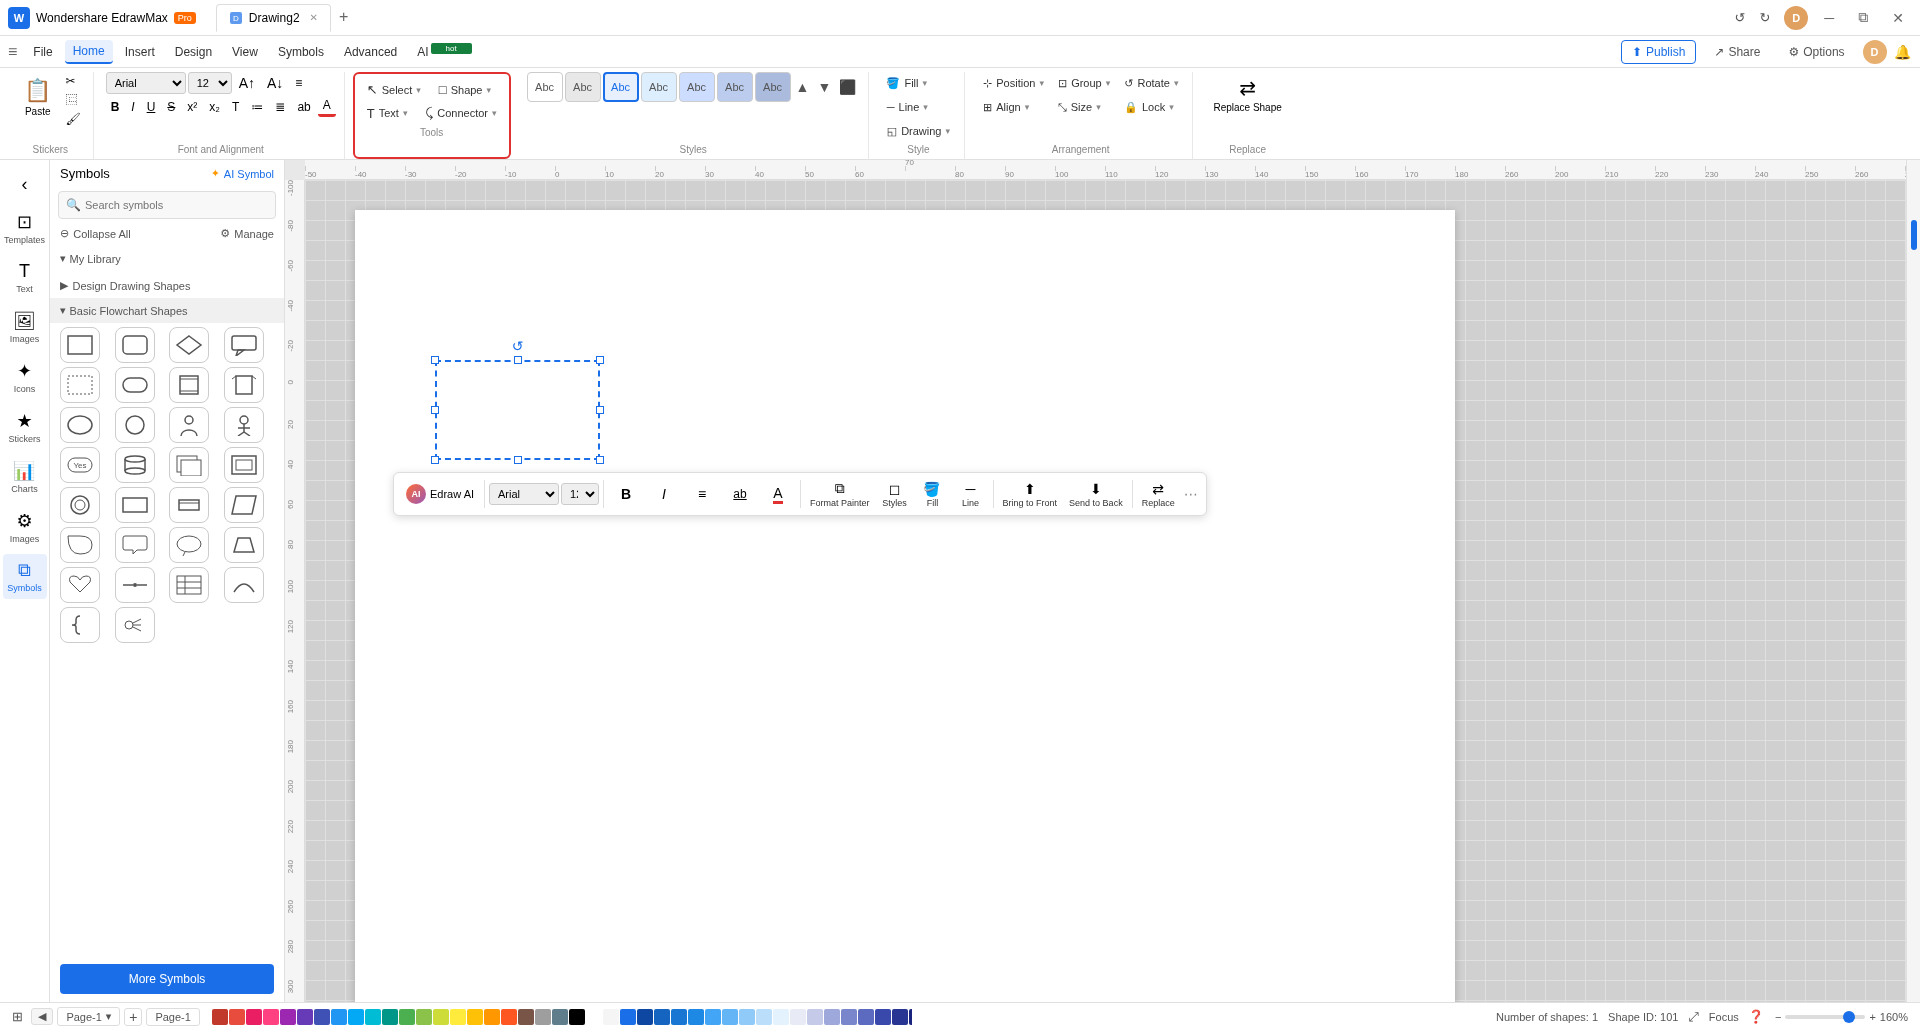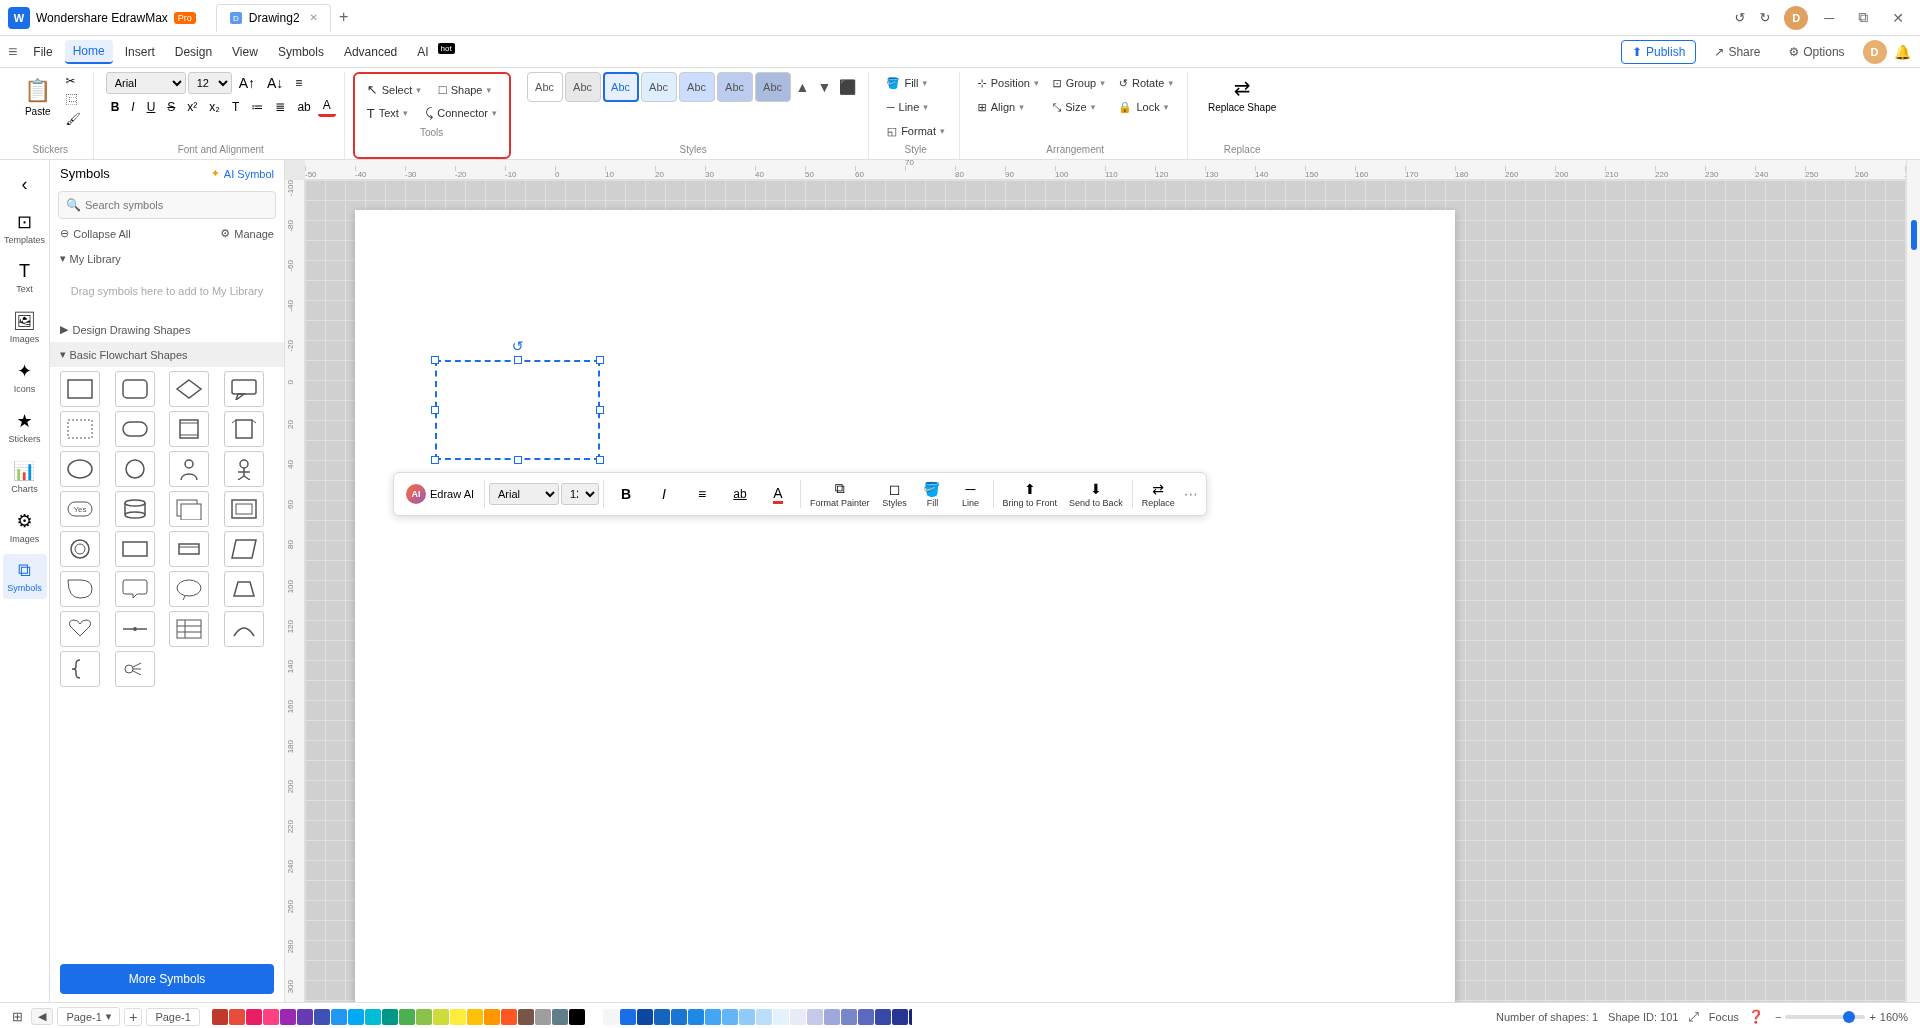--- a/index.html
+++ b/index.html
@@ -24,21 +24,21 @@
 
     
     .menu-bar {
       display: flex; align-items: center; background: #fff; height: 32px;
       border-bottom: 1px solid #e0e0e0; padding: 0 8px; gap: 4px;
     }
     .menu-collapse { font-size: 16px; color: #666; margin-right: 4px; cursor: pointer; }
     .menu-item { padding: 4px 8px; font-size: 12px; color: #333; cursor: pointer; border-radius: 4px; }
     .menu-item:hover, .menu-item.active { background: #e8f0fe; }
     .menu-item.active { color: #1a6fe8; border-bottom: 2px solid #1a6fe8; }
-    .hot-badge { background: #000000; color: white; font-size: 8px; padding: 1px 3px; border-radius: 2px; margin-left: 9px; vertical-align: super; }
+    .hot-badge { background: #15803d; color: white; font-size: 8px; padding: 1px 15px; border-radius: 2px; margin-left: 2px; vertical-align: super; }
     .menu-right { margin-left: auto; display: flex; align-items: center; gap: 8px; }
     .publish-btn { display: flex; align-items: center; gap: 4px; padding: 4px 10px; border: 1px solid #1a6fe8; color: #1a6fe8; border-radius: 4px; cursor: pointer; font-size: 12px; }
     .share-btn { display: flex; align-items: center; gap: 4px; padding: 4px 10px; color: #555; cursor: pointer; font-size: 12px; }
     .options-btn { display: flex; align-items: center; gap: 4px; padding: 4px 10px; color: #555; cursor: pointer; font-size: 12px; }
     .undo-redo { display: flex; gap: 2px; }
     .undo-redo span { padding: 3px 6px; cursor: pointer; color: #555; font-size: 13px; }
 
     
     .ribbon {
       background: #fff; border-bottom: 1px solid #e0e0e0;
@@ -104,21 +104,21 @@
     .search-wrapper { position: relative; }
     .search-icon-pos { position: absolute; left: 8px; top: 50%; transform: translateY(-50%); font-size: 12px; color: #999; }
     .collapse-manage { display: flex; align-items: center; justify-content: space-between; padding: 4px 10px; }
     .collapse-btn { display: flex; align-items: center; gap: 4px; font-size: 11px; cursor: pointer; color: #555; }
     .manage-btn { display: flex; align-items: center; gap: 4px; font-size: 11px; cursor: pointer; color: #555; }
     .my-library { padding: 4px 10px; }
     .my-library-header { display: flex; align-items: center; gap: 4px; font-size: 11px; color: #555; cursor: pointer; padding: 4px 0; }
     .my-library-empty { color: #aaa; font-size: 11px; text-align: center; padding: 16px 8px; }
     .section-header { display: flex; align-items: center; gap: 4px; font-size: 11px; color: #555; cursor: pointer; padding: 6px 10px; }
     .shapes-grid { display: grid; grid-template-columns: repeat(4, 1fr); gap: 4px; padding: 4px 10px; }
-    .shape-item { width: 40px; height: 36px; border: 1px solid #ccc; border-radius: 3px; display: flex; align-items: center; justify-content: center; cursor: pointer; background: #fff; }
+    .shape-item { width: 40px; height: 36px; border: 1px solid #ccc; border-radius: 8px; display: flex; align-items: center; justify-content: center; cursor: pointer; background: #fff; }
     .more-symbols-btn { margin: 8px 10px; padding: 8px; background: #1a6fe8; color: white; border: none; border-radius: 4px; width: calc(100% - 20px); cursor: pointer; font-size: 12px; }
 
     
     .left-icon-bar {
       width: 50px; background: #fff; border-right: 1px solid #e0e0e0;
       display: flex; flex-direction: column; align-items: center; padding: 8px 0; gap: 4px;
     }
     .icon-bar-item { display: flex; flex-direction: column; align-items: center; gap: 2px; padding: 6px 4px; cursor: pointer; border-radius: 4px; width: 44px; }
     .icon-bar-item.active { background: #e8f0fe; color: #1a6fe8; }
     .icon-bar-item .item-icon { font-size: 18px; }
@@ -347,21 +347,21 @@
           <span>Fill</span>
           <span class="chevron">▾</span>
         </div>
         <div class="right-btn">
           <span>─</span>
           <span>Line</span>
           <span class="chevron">▾</span>
         </div>
         <div class="right-btn">
           <span>◱</span>
-          <span>Format</span>
+          <span>Drawing</span>
           <span class="chevron">▾</span>
         </div>
       </div>
     </div>
     <span class="ribbon-group-label">Style</span>
   </div>
 
   <div class="ribbon-group">
     <div class="ribbon-group-content">
       <div class="right-ribbon-group">
@@ -476,23 +476,20 @@
       </div>
       <div class="manage-btn">
         <span>⚙</span>
         <span>Manage</span>
       </div>
     </div>
     <div class="my-library">
       <div class="my-library-header">
         <span>▾</span>
         <span>My Library</span>
-      </div>
-      <div class="my-library-empty">
-        <span>Drag symbols here to add to My Library</span>
       </div>
     </div>
     <div class="section-header">
       <span>▶</span>
       <span>Design Drawing Shapes</span>
     </div>
     <div class="section-header" style="background:#f0f0f0;">
       <span>▾</span>
       <span>Basic Flowchart Shapes</span>
     </div>

